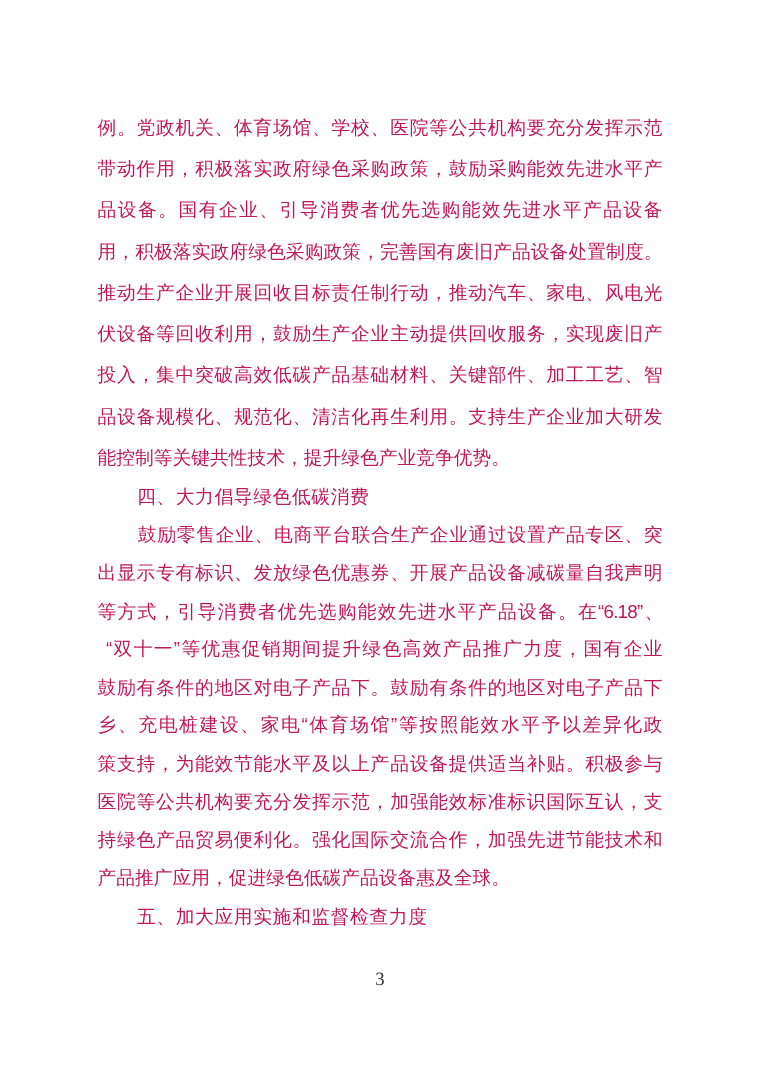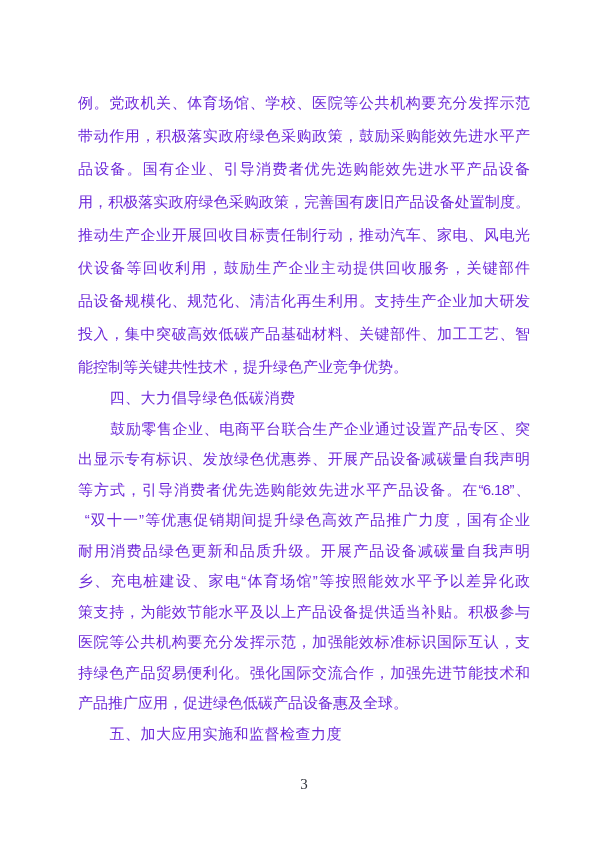--- a/index.html
+++ b/index.html
@@ -17,21 +17,21 @@
     color: #2f323a;
   }
   .text-block {
     position: absolute;
     left: 78px;
     top: 86px;
     width: 452px;
   }
   .line {
     font-size: 15px;
-    color: #6d28d9;
+    color: #be185d;
     text-align: left;
     white-space: nowrap;
   }
   .lines-a .line { line-height: 33px; height: 33px; }
   .lines-b .line { line-height: 30.5px; height: 30.5px; }
   .line.justify {
     white-space: normal;
     text-align: justify;
     text-align-last: justify;
   }
@@ -56,32 +56,32 @@
 <body>
 
 <div class="page">
   <div class="text-block">
     <div class="lines-a">
         <div class="line justify">例。党政机关、体育场馆、学校、医院等公共机构要充分发挥示范</div>
         <div class="line justify">带动作用，积极落实政府绿色采购政策，鼓励采购能效先进水平产</div>
         <div class="line justify">品设备。国有企业、引导消费者优先选购能效先进水平产品设备</div>
         <div class="line justify">用，积极落实政府绿色采购政策，完善国有废旧产品设备处置制度。</div>
         <div class="line justify">推动生产企业开展回收目标责任制行动，推动汽车、家电、风电光</div>
-        <div class="line justify">伏设备等回收利用，鼓励生产企业主动提供回收服务，关键部件</div>
+        <div class="line justify">伏设备等回收利用，鼓励生产企业主动提供回收服务，实现废旧产</div>
+        <div class="line justify">投入，集中突破高效低碳产品基础材料、关键部件、加工工艺、智</div>
         <div class="line justify">品设备规模化、规范化、清洁化再生利用。支持生产企业加大研发</div>
-        <div class="line justify">投入，集中突破高效低碳产品基础材料、关键部件、加工工艺、智</div>
         <div class="line end">能控制等关键共性技术，提升绿色产业竞争优势。</div>
       </div>
     <div class="lines-b">
         <div class="line heading">四、大力倡导绿色低碳消费</div>
         <div class="line indent justify">鼓励零售企业、电商平台联合生产企业通过设置产品专区、突</div>
         <div class="line justify">出显示专有标识、发放绿色优惠券、开展产品设备减碳量自我声明</div>
         <div class="line justify">等方式，引导消费者优先选购能效先进水平产品设备。在“6.18”、</div>
         <div class="line qindent justify">“双十一”等优惠促销期间提升绿色高效产品推广力度，国有企业</div>
-        <div class="line justify">耐用消费品绿色更新和品质升级。开展产品设备减碳量自我声明</div>
+        <div class="line justify">鼓励有条件的地区对电子产品下。鼓励有条件的地区对电子产品下</div>
         <div class="line justify">乡、充电桩建设、家电“体育场馆”等按照能效水平予以差异化政</div>
         <div class="line justify">策支持，为能效节能水平及以上产品设备提供适当补贴。积极参与</div>
         <div class="line justify">医院等公共机构要充分发挥示范，加强能效标准标识国际互认，支</div>
         <div class="line justify">持绿色产品贸易便利化。强化国际交流合作，加强先进节能技术和</div>
         <div class="line end">产品推广应用，促进绿色低碳产品设备惠及全球。</div>
         <div class="line heading">五、加大应用实施和监督检查力度</div>
       </div>
   </div>
   <div class="page-number">3</div>
 </div>

